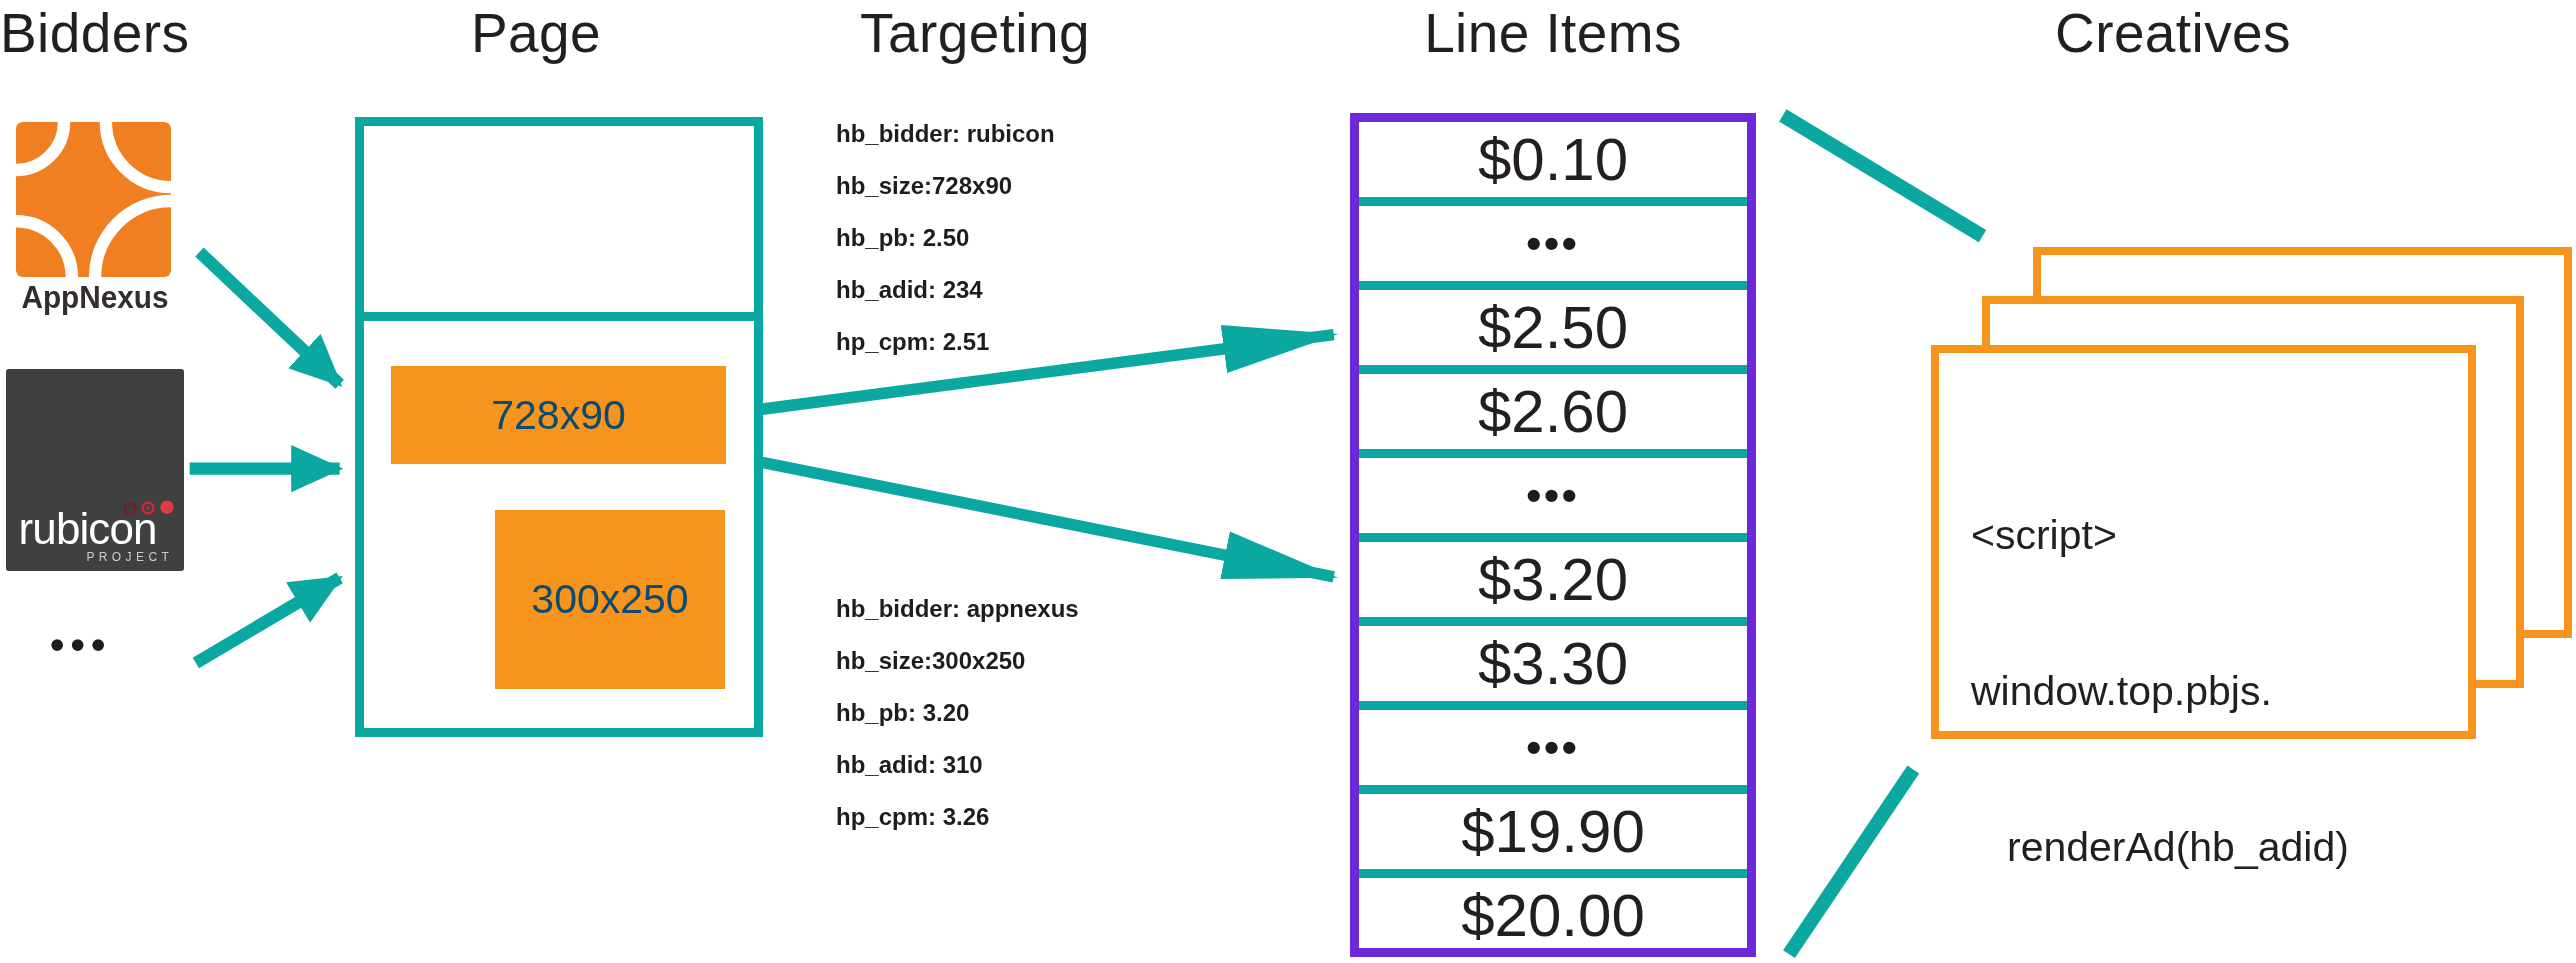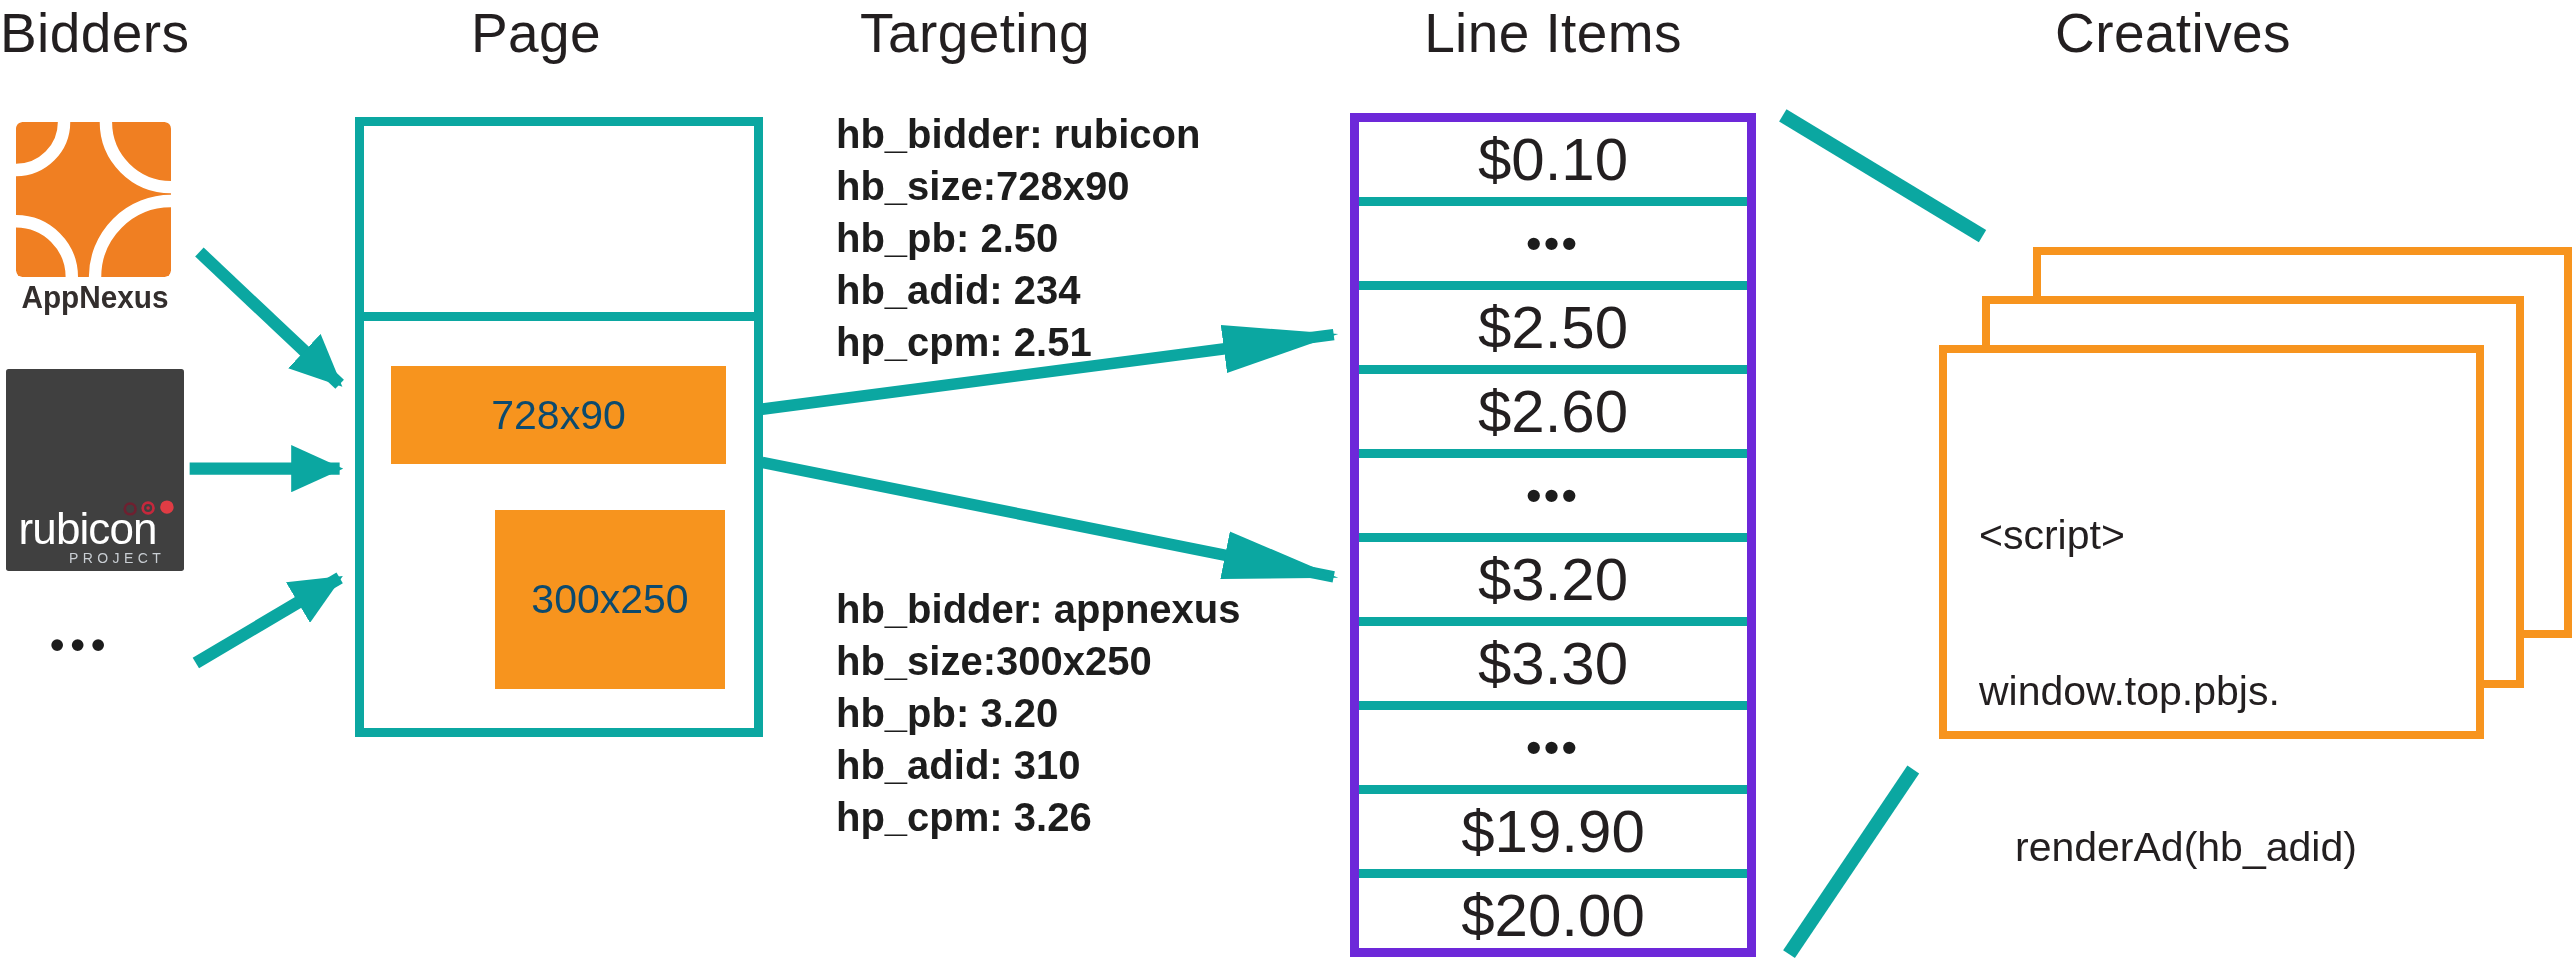--- a/index.html
+++ b/index.html
@@ -15,49 +15,49 @@
     white-space:nowrap;letter-spacing:0.4px;
   }
   .centered{transform:translateX(-50%);}
   
   #appnexus-logo{left:16px;top:122px;width:155px;height:155px;}
   #appnexus-label{left:16px;top:279px;width:155px;text-align:center;
     font-size:32px;font-weight:bold;color:#332E2D;transform:scaleX(.93);}
   #rubicon-logo{left:6.2px;top:369px;width:178px;height:202px;background:#404040;border-radius:2.7px;}
   #rubicon-wordmark{position:absolute;left:12.4px;top:135px;font-size:44px;color:#ffffff;
     letter-spacing:-0.9px;font-weight:400;}
-  #rubicon-project{position:absolute;right:19px;top:181px;font-size:14px;color:#C9CED3;
+  #rubicon-project{position:absolute;right:11px;top:181px;font-size:12px;color:#C9CED3;
     letter-spacing:4.4px;}
   #rubicon-dots{position:absolute;right:9px;top:130px;}
   #bidders-more-dots{left:50px;top:622px;font-size:41px;font-weight:bold;letter-spacing:6.2px;color:#1c1c1c;}
   
   #page-box{left:355px;top:117px;width:408px;height:620px;border:9px solid #0BA7A1;
     box-sizing:border-box;background:#ffffff;}
   #page-divider{position:absolute;left:-0.9px;top:186px;width:392px;height:9px;background:#0BA7A1;}
   .ad-slot{position:absolute;background:#F7941E;color:#0c4a6e;display:flex;
     align-items:center;justify-content:center;font-size:41px;}
   #slot-728x90{left:27px;top:240px;width:335px;height:98px;}
   #slot-300x250{left:131px;top:384px;width:230px;height:179px;}
   
-  .targeting-block{position:absolute;left:836px;font-size:40px;font-weight:bold;
+  .targeting-block{position:absolute;left:836px;font-size:24px;font-weight:bold;
     line-height:52px;white-space:nowrap;color:#1d1d1d;}
   #targeting-block-1{top:108px;}
   #targeting-block-2{top:583px;}
   
   #line-items-table{left:1350px;top:113px;width:406px;height:844px;
     border:9px solid #6d28d9;box-sizing:border-box;background:#ffffff;}
   .li-row{height:75px;line-height:75px;text-align:center;font-size:60px;color:#231F20;
     border-bottom:9px solid #0BA7A1;}
   .li-row:last-child{border-bottom:none;}
   .li-row.dots{font-size:43px;font-weight:bold;letter-spacing:2.7px;color:#1c1c1c;}
   
   .creative-card{position:absolute;background:#ffffff;border:8px solid #F7941E;box-sizing:border-box;}
   #creative-card-back{left:2033px;top:247px;width:539px;height:391px;}
   #creative-card-middle{left:1982px;top:296px;width:542px;height:392px;}
-  #creative-card-front{left:1931px;top:345px;width:545px;height:394px;margin-left:8px;}
+  #creative-card-front{left:1931px;top:345px;width:545px;height:394px;}
   #creative-code{position:absolute;left:32px;top:52px;font-size:41px;line-height:52px;
     color:#231F20;white-space:pre;}
   .code-line.indent{padding-left:36px;}
   
   #connector-layer{position:absolute;left:0;top:0;width:2576px;height:963px;}
 </style>
 </head>
 <body>
 
 <div id="canvas">

